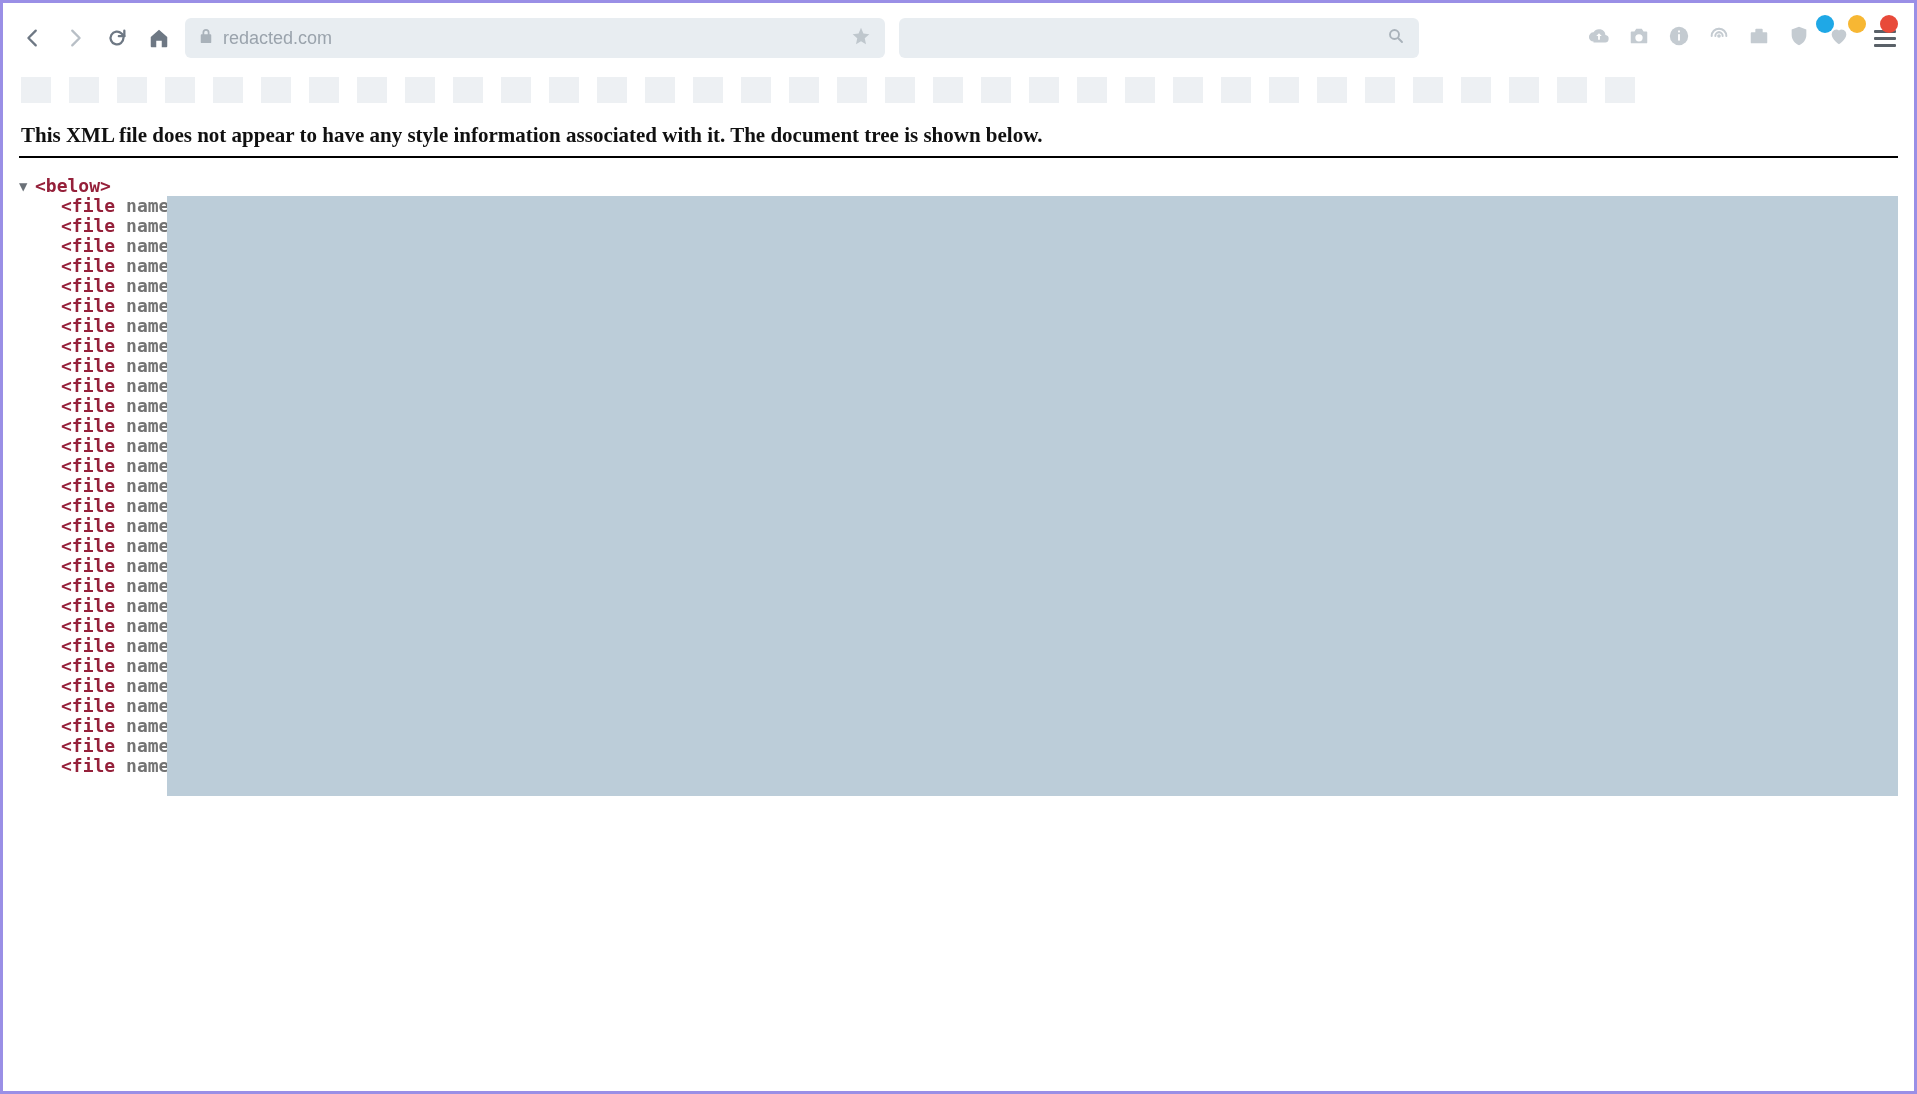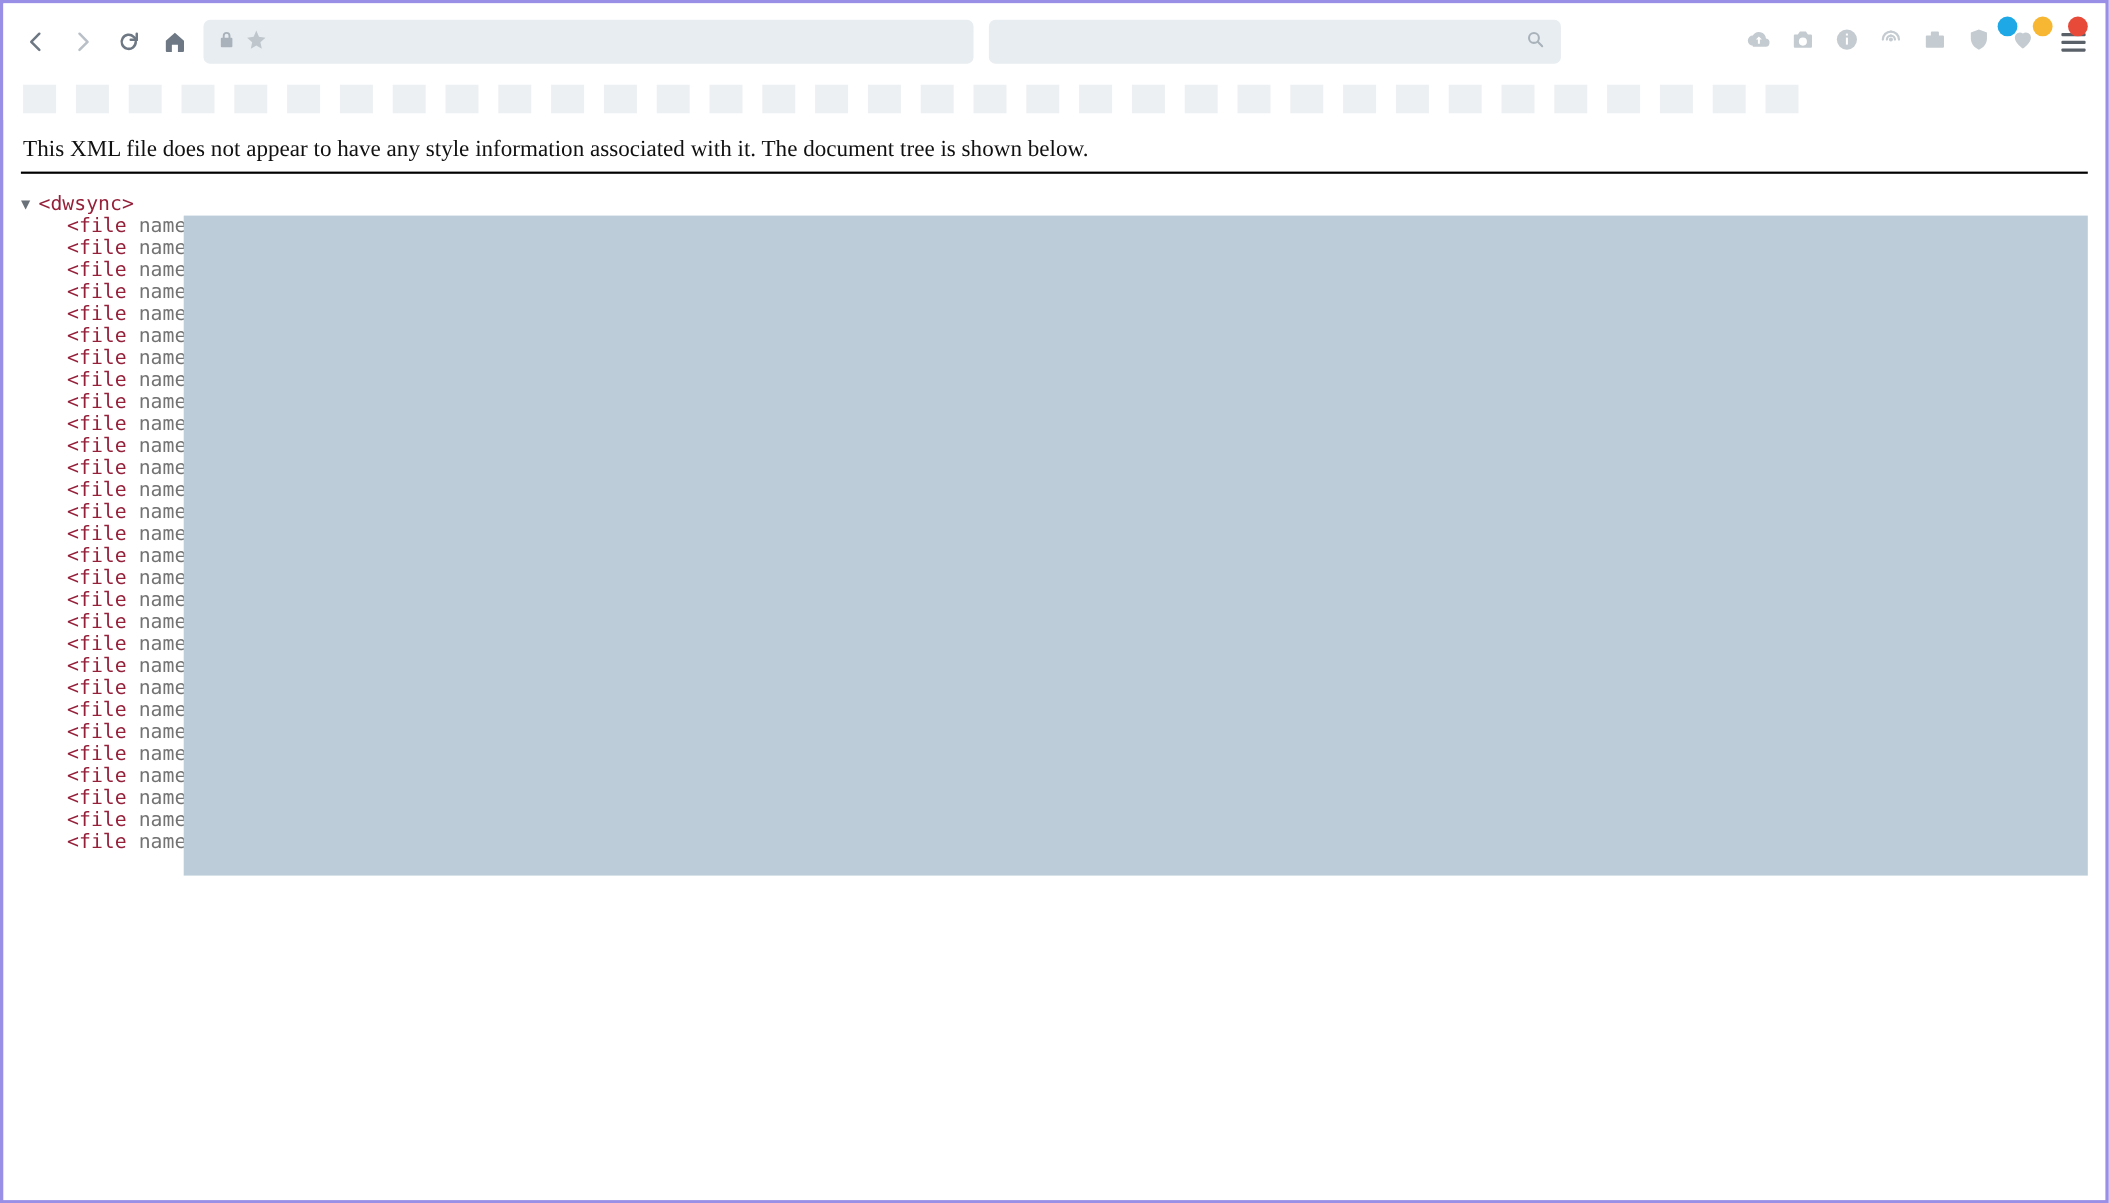--- a/index.html
+++ b/index.html
@@ -122,20 +122,21 @@
   }
   .tab-sq {
     width: 30px;
     height: 26px;
     background: #edf0f3;
   }
   
   
   .content {
     padding: 10px 16px 16px 16px;
+    font-weight: bold;
   }
   .xml-notice {
     font-family: Georgia, "Times New Roman", serif;
     font-size: 21px;
     color: #111;
     padding: 4px 2px 8px 2px;
     border-bottom: 2px solid #000;
     margin-bottom: 18px;
   }
   .xml-tree {
@@ -210,20 +211,21 @@
         </svg>
     </div>
   </div>
 
   <div class="address-bar">
     <span class="lock-icon">
       <svg viewBox="0 0 16 18">
           <path d="M4 7V5a4 4 0 0 1 8 0v2h1a1 1 0 0 1 1 1v8a1 1 0 0 1-1 1H3a1 1 0 0 1-1-1V8a1 1 0 0 1 1-1h1zm2 0h4V5a2 2 0 1 0-4 0v2z"></path>
         </svg>
     </span>
+    <input class="url-input" type="text" value="redacted.com" style="">
     <span class="star-icon">
       <svg viewBox="0 0 24 24">
           <path d="M12 2l2.9 6.9L22 10l-5.5 4.8L18 22l-6-3.6L6 22l1.5-7.2L2 10l7.1-1.1L12 2z"></path>
         </svg>
     </span>
   </div>
 
   <div class="search-bar">
     <span class="search-icon">
       <svg viewBox="0 0 24 24">
@@ -318,21 +320,21 @@
     <div class="tab-sq"></div>
   </div>
 
 <div class="content">
   <div class="xml-notice">This XML file does not appear to have any style information associated with it. The document tree is shown below.</div>
 
   <div class="xml-tree">
     <div class="root-line">
       <span class="collapse-arrow">▼</span>
       <span>
-        <span class="angle">&lt;</span><span class="tag">dwsync</span><span class="angle">&gt;</span>
+        <span class="angle">&lt;</span><span class="tag">below</span><span class="angle">&gt;</span>
       </span>
     </div>
     <div class="children" id="xml-children">
         <div class="file-line"><span class="angle">&lt;</span><span class="tag">file</span> <span class="attrname">name</span><span class="angle">=</span></div>
         <div class="file-line"><span class="angle">&lt;</span><span class="tag">file</span> <span class="attrname">name</span><span class="angle">=</span></div>
         <div class="file-line"><span class="angle">&lt;</span><span class="tag">file</span> <span class="attrname">name</span><span class="angle">=</span></div>
         <div class="file-line"><span class="angle">&lt;</span><span class="tag">file</span> <span class="attrname">name</span><span class="angle">=</span></div>
         <div class="file-line"><span class="angle">&lt;</span><span class="tag">file</span> <span class="attrname">name</span><span class="angle">=</span></div>
         <div class="file-line"><span class="angle">&lt;</span><span class="tag">file</span> <span class="attrname">name</span><span class="angle">=</span></div>
         <div class="file-line"><span class="angle">&lt;</span><span class="tag">file</span> <span class="attrname">name</span><span class="angle">=</span></div>

